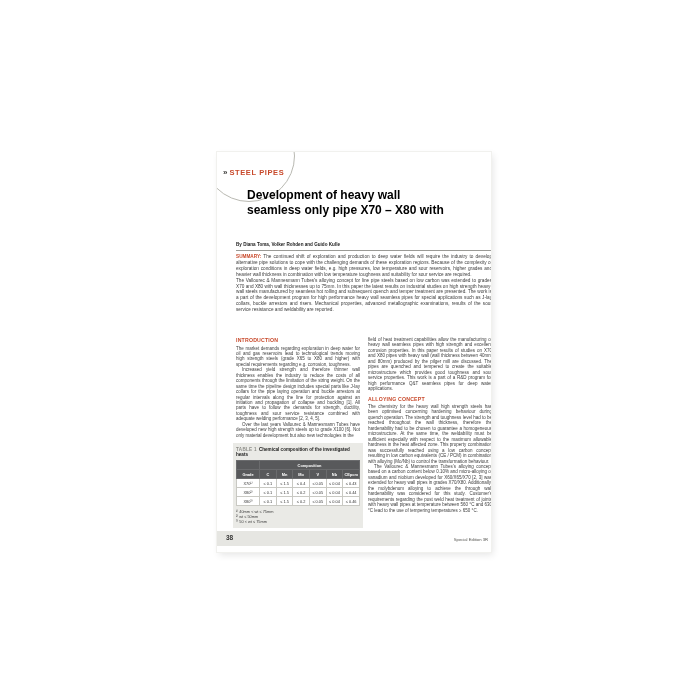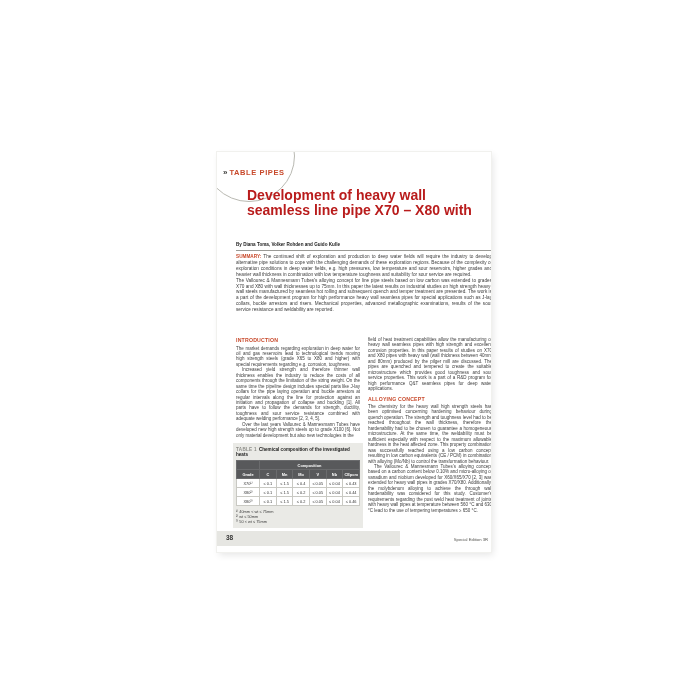--- a/index.html
+++ b/index.html
@@ -4,21 +4,21 @@
 <style>
   html,body{margin:0;padding:0;}
   body{width:700px;height:700px;background:#ffffff;font-family:"Liberation Sans",sans-serif;}
   .canvas{position:relative;width:700px;height:700px;background:#ffffff;overflow:hidden;}
   .page{position:absolute;left:217px;top:152px;width:274px;height:400px;background:#ffffff;
         box-shadow:0 0 0 1px #f1f1ee, 2px 3px 7px rgba(0,0,0,0.10);overflow:hidden;}
   .arc{position:absolute;left:-14px;top:-42px;width:90px;height:90px;border:1px solid #b9b9b2;border-radius:50%;}
   .kicker{position:absolute;left:6px;top:9px;white-space:nowrap;}
   .kicker .arrow{font-size:8px;font-weight:bold;color:#3c3c3a;margin-right:2px;}
   .kicker .label{font-size:7.5px;font-weight:bold;color:#c8492b;letter-spacing:0.6px;}
-  .title{position:absolute;left:30px;top:36px;font-size:14px;line-height:14.5px;font-weight:bold;color:#b91c1c;}
+  .title{position:absolute;left:30px;top:36px;font-size:12px;line-height:14.5px;font-weight:bold;color:#000000;}
   .byline{position:absolute;left:19px;top:90px;font-size:4.6px;font-weight:bold;color:#232323;}
   .rule{position:absolute;left:19px;top:98px;width:256px;height:1px;background:#9a9a96;}
   .summary{position:absolute;left:19px;top:102px;width:256px;font-size:4.7px;line-height:5.9px;
            color:#3c3c3c;text-align:justify;}
   .summary .sum-label{color:#c8492b;font-weight:bold;}
   .cols{position:absolute;left:19px;top:185px;width:256px;display:flex;gap:8px;}
   .col{width:124px;}
   .section-h{color:#c8492b;font-size:5.2px;font-weight:bold;letter-spacing:0.2px;margin:0 0 2.5px 0;}
   .col p{margin:0;font-size:4.5px;line-height:5.45px;color:#3c3c3c;text-align:justify;}
   .col p.indent{text-indent:6px;}
@@ -39,26 +39,26 @@
 </style>
 </head>
 <body>
 
 <div class="canvas">
   <div class="page">
 
     <div class="arc"></div>
 
     <div class="kicker">
-      <span class="arrow">»</span><span class="label">TABLE PIPES</span>
+      <span class="arrow">»</span><span class="label">STEEL PIPES</span>
     </div>
 
     <div class="title">
       <div>Development of heavy wall</div>
-      <div>seamless line pipe X70 – X80 with</div>
+      <div>seamless only pipe X70 – X80 with</div>
     </div>
 
     <div class="byline">By Diana Toma, Volker Rohden and Guido Kulle</div>
     <div class="rule"></div>
 
     <div class="summary">
       <div><span class="sum-label">SUMMARY:</span>
         <span>The continued shift of exploration and production to deep water fields will require the industry to develop alternative pipe solutions to cope with the challenging demands of these exploration regions. Because of the complexity of exploration conditions in deep water fields, e.g. high pressures, low temperature and sour reservoirs, higher grades and heavier wall thickness in combination with low temperature toughness and suitability for sour service are required.</span></div>
       <div>The Vallourec &amp; Mannesmann Tubes's alloying concept for line pipe steels based on low carbon was extended to grades X70 and X80 with wall thicknesses up to 75mm. In this paper the latest results on industrial studies on high strength heavy-wall steels manufactured by seamless hot rolling and subsequent quench and temper treatment are presented. The work is a part of the development program for high performance heavy wall seamless pipes for special applications such as J-lay collars, buckle arrestors and risers. Mechanical properties, advanced metallographic examinations, results of the sour service resistance and weldability are reported.</div>
     </div>

